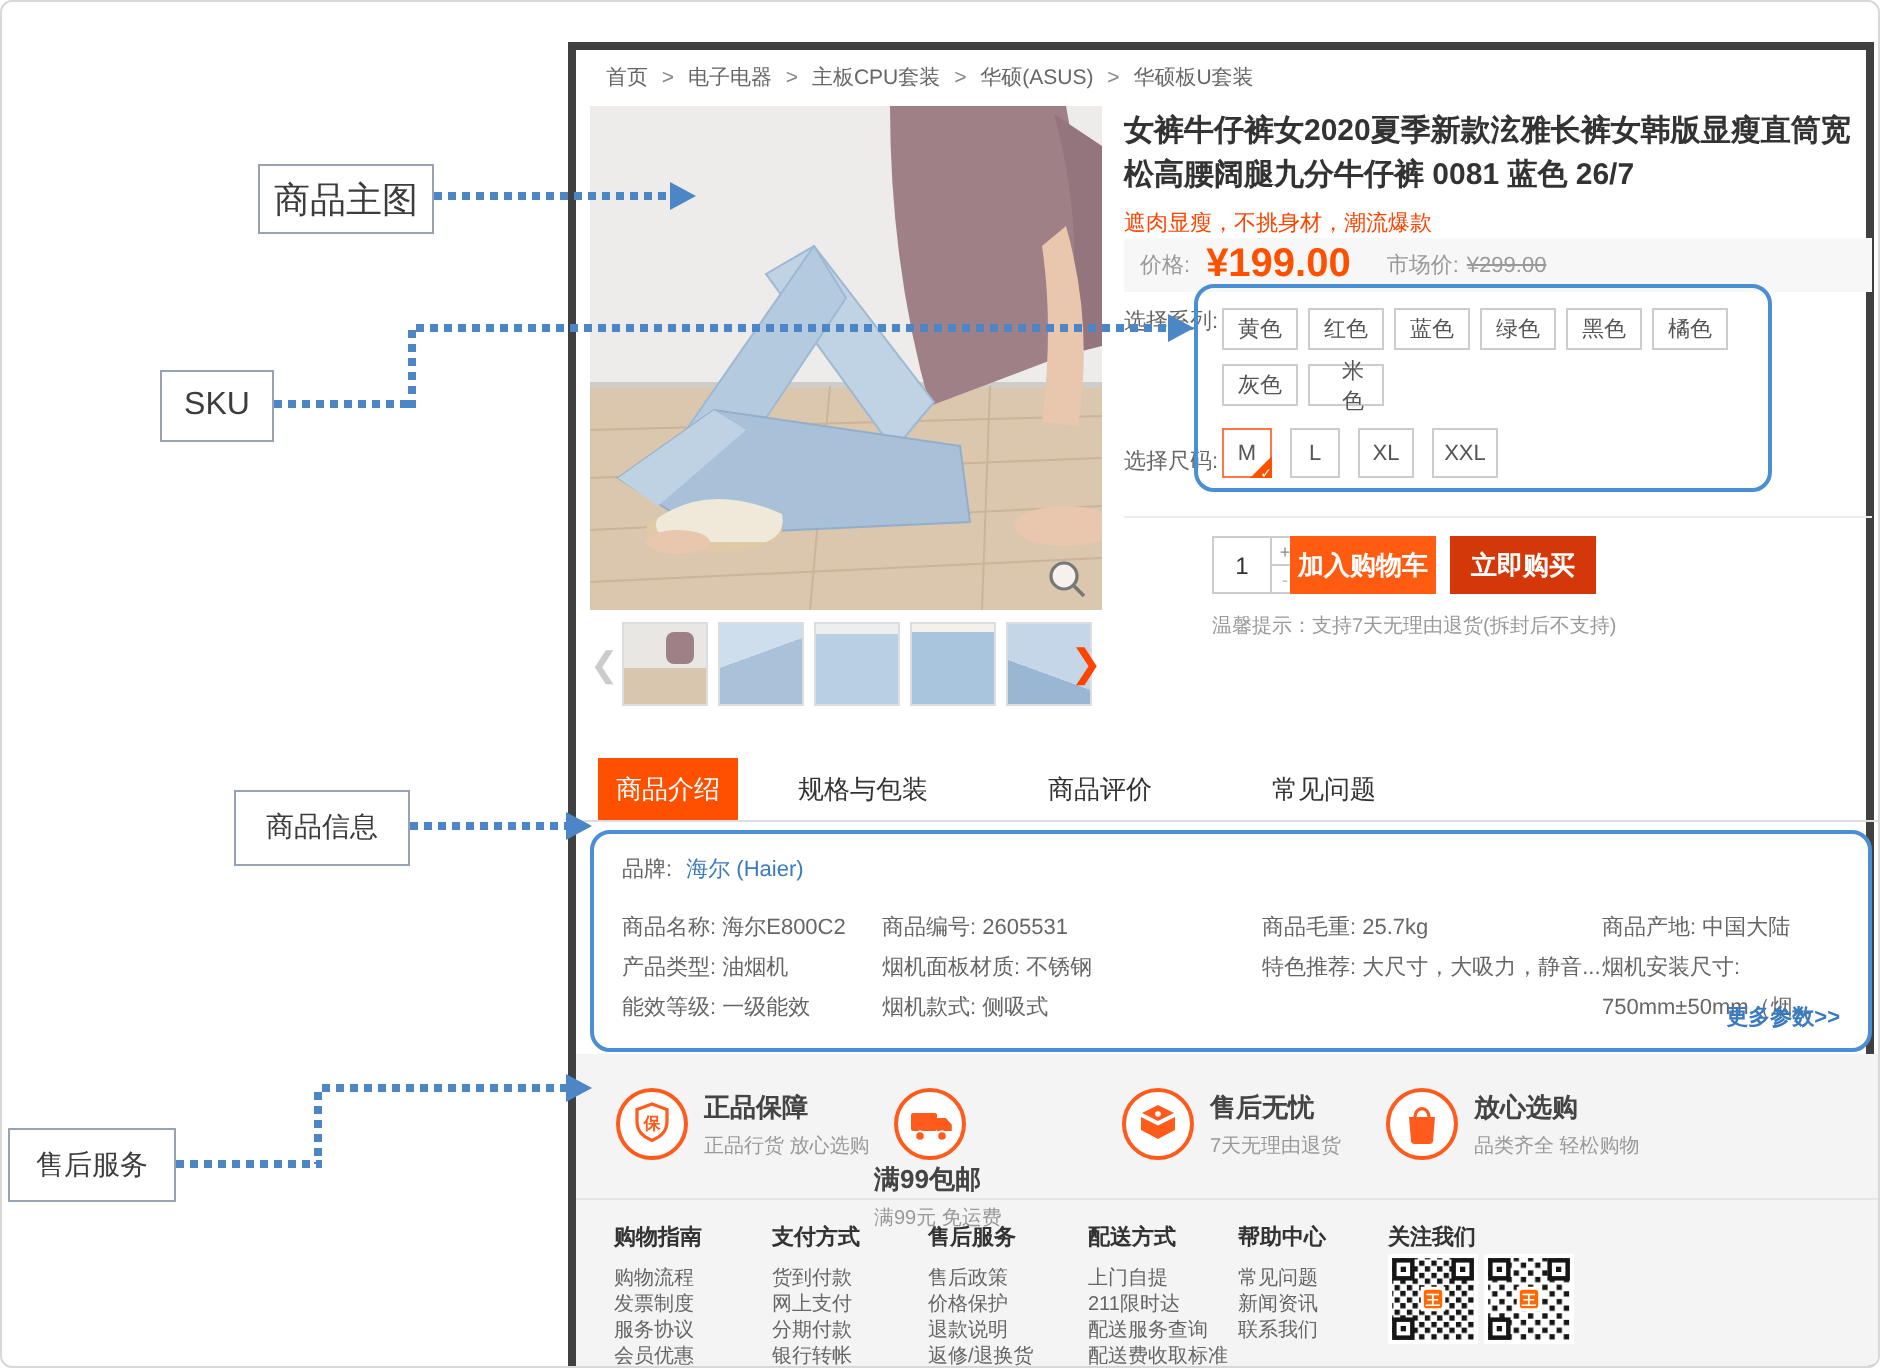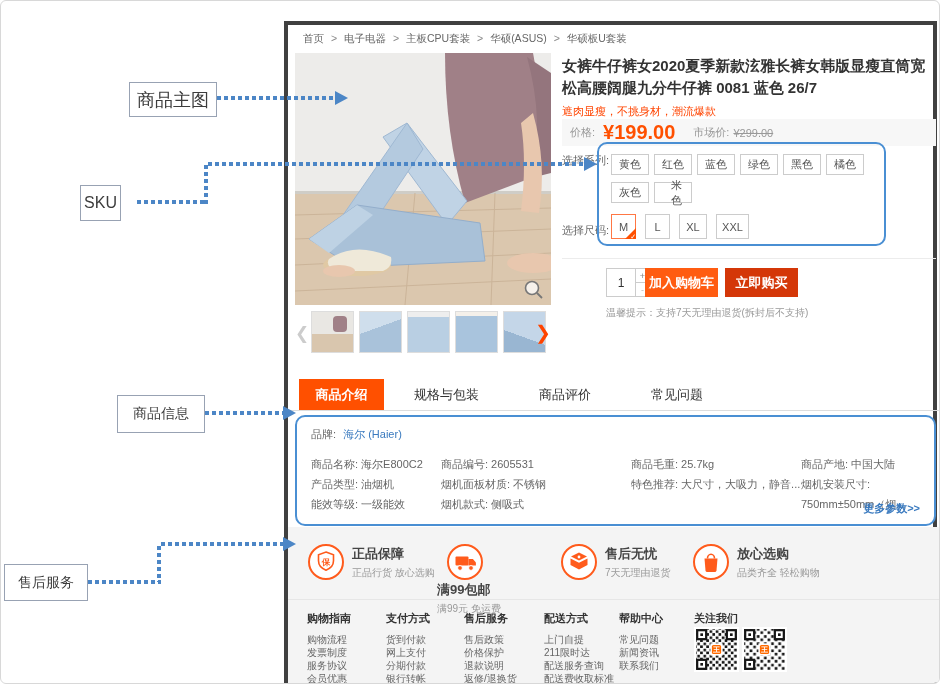--- a/index.html
+++ b/index.html
@@ -70,22 +70,22 @@
   .btn-cart { position:absolute; left:357px; top:243px; width:73px; height:29px; background:#ff5c11;
               color:#fff; font-size:13px; font-weight:bold; border:none; cursor:pointer; }
   .btn-buy { position:absolute; left:437px; top:243px; width:73px; height:29px; background:#d43708;
              color:#fff; font-size:13px; font-weight:bold; border:none; cursor:pointer; }
   .tip { position:absolute; left:318px; top:281px; font-size:10px; color:#999; }
 
   
   .tabbar { position:absolute; left:0; top:354px; width:651px; height:32px; border-bottom:1px solid #ddd;
             display:flex; align-items:stretch; }
   .tab { font-size:13px; color:#333; display:flex; align-items:center; padding:0 30px; cursor:pointer; }
-  .tab.active { margin-left:11px; width:85px; padding:0; justify-content:center; background:#ff5000;
-                color:#fff; font-weight:bold; }
+  .tab.active { margin-left:11px; width:70px; padding:0; justify-content:center; background:#ff5000;
+                color:#fff; font-weight:normal; }
 
   
   .info-box { position:absolute; left:7px; top:390px; width:641px; height:111px;
               border:2px solid #4a8fd3; border-radius:10px; background:#fff; }
   .brand-row { position:absolute; left:14px; top:10px; font-size:11px; color:#666; }
   .brand-row a { color:#3a7abf; text-decoration:none; margin-left:4px; }
   .info-col { position:absolute; top:37px; font-size:11px; color:#666; line-height:20px; }
   .more-link { position:absolute; right:14px; bottom:8px; font-size:11px; color:#3a7abf;
                font-weight:bold; text-decoration:none; cursor:pointer; }
 
@@ -106,21 +106,21 @@
 <body>
 
 <div class="canvas">
 
   <div class="ann-label" style="left:128px;top:81px;width:88px;height:35px;font-size:18px;">
     <span>商品主图</span>
   </div>
   <div class="dash-h" style="left:216px;top:95px;width:118px;"></div>
   <div class="arrow-r" style="left:334px;top:90px;"></div>
 
-  <div class="ann-label" style="left:79px;top:184px;width:41px;height:36px;font-size:16px;justify-content:center;">
+  <div class="ann-label" style="left:79px;top:184px;width:57px;height:36px;font-size:16px;justify-content:center;">
     <span>SKU</span>
   </div>
   <div class="dash-h" style="left:136px;top:199px;width:71px;"></div>
   <div class="dash-v" style="left:203px;top:164px;height:39px;"></div>
   <div class="dash-h" style="left:207px;top:161px;width:376px;"></div>
   <div class="arrow-r" style="left:583px;top:156px;"></div>
 
   <div class="ann-label" style="left:116px;top:394px;width:88px;height:38px;font-size:14px;">
     <span>商品信息</span>
   </div>

